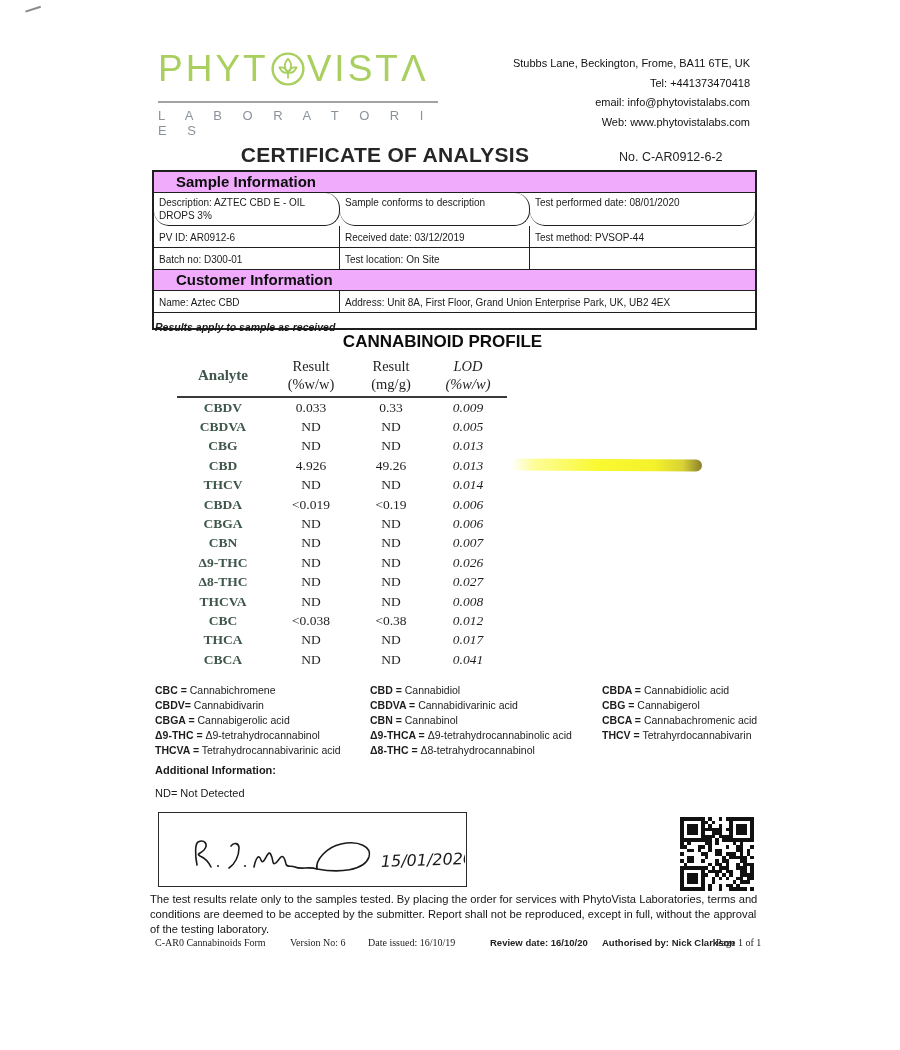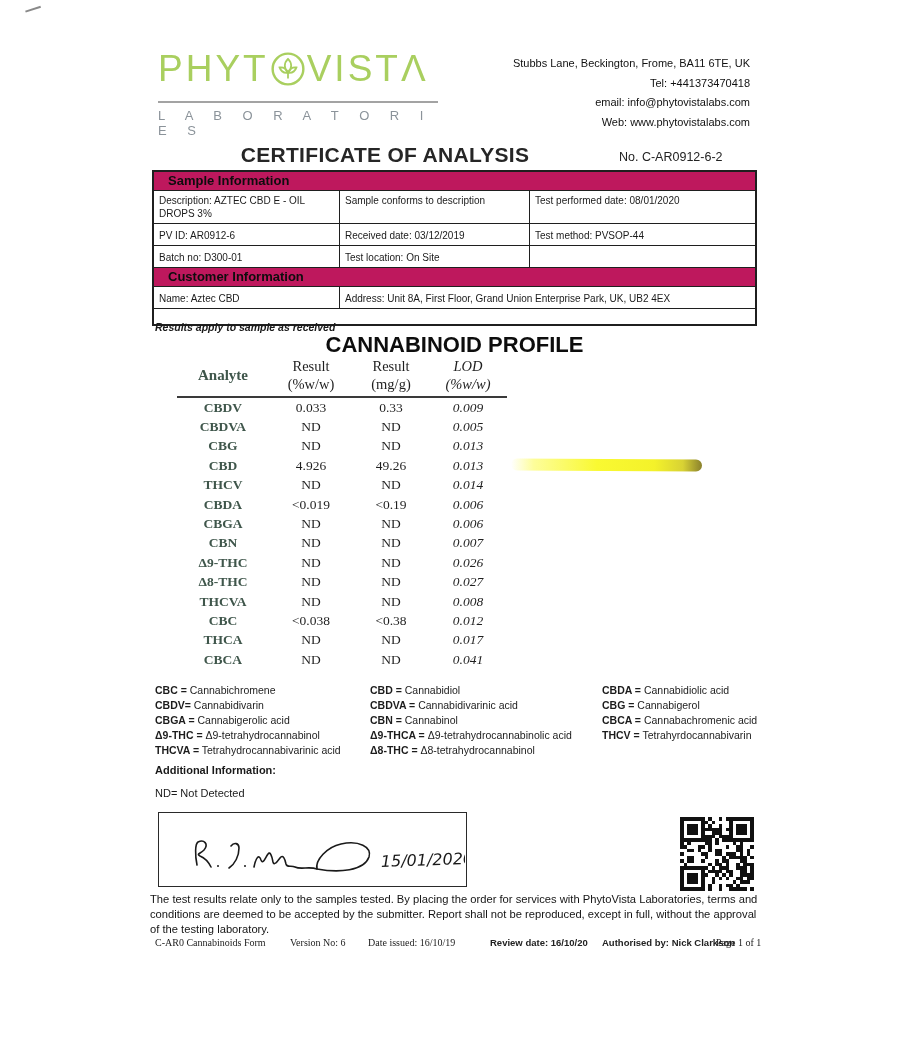--- a/index.html
+++ b/index.html
@@ -21,37 +21,37 @@
     font-size:11px; line-height:19.5px; color:#111; }
 
   
   .title-row { position:absolute; left:150px; top:143px; width:470px; text-align:center; }
   .doc-title { font-size:21px; font-weight:700; letter-spacing:.3px; color:#262626; }
   .cert-no { position:absolute; left:619px; top:150px; font-size:12.5px; color:#222; }
 
   
   .info-block { position:absolute; left:152px; top:170px; width:605px;
     border:2px solid #1f1f1f; font-size:10px; }
-  .section-bar { background:#be185d; border-bottom:1px solid #1f1f1f;
-    font-weight:700; font-size:13px; padding:1px 14px 2px; color:#0d0d0d; }
+  .section-bar { background:#f0abfc; border-bottom:1px solid #1f1f1f;
+    font-weight:700; font-size:15px; padding:1px 22px 2px; color:#0d0d0d; }
   .grid3 { display:grid; grid-template-columns:186px 190px 1fr; }
   .grid2 { display:grid; grid-template-columns:186px 1fr;border-radius:7px; }
   .cell { padding:3px 5px; border-bottom:1px solid #1f1f1f; border-right:1px solid #1f1f1f; line-height:13px; }
   .cell.last { border-right:none; }
-  .row-tall .cell { min-height:32px; }
+  .row-tall .cell { min-height:32px;border-radius:15px; }
   .row-mid .cell { min-height:21px; padding-top:5px; }
   .nameRow .cell { min-height:21px; padding-top:5px; border-bottom:1px solid #1f1f1f; }
   .method-empty { height:15px; }
 
   .results-note { position:absolute; left:155px; top:321px;
     font-size:10.5px; font-weight:700; font-style:italic; }
 
   
-  .profile-title { position:absolute; left:162px; top:332px; width:585px; text-align:center;
-    font-size:22px; font-weight:700; color:#0d0d0d; }
+  .profile-title { position:absolute; left:150px; top:332px; width:585px; text-align:center;
+    font-size:17px; font-weight:700; color:#0d0d0d; }
   .cann-table { position:absolute; left:177px; top:357px; width:330px;
     font-family:Liberation Serif, serif; }
   .cann-header { display:grid; grid-template-columns:92px 84px 76px 78px;
     border-bottom:2px solid #3a3a3a; padding-bottom:3px; align-items:center; }
   .h-analyte { text-align:center; font-size:15px; font-weight:700; color:#3f564b; }
   .h-col { text-align:center; font-size:14.5px; line-height:18px; color:#1f1f1f; }
   .h-col.lod { font-style:italic; }
   .cann-row { display:grid; grid-template-columns:92px 84px 76px 78px;
     height:19.4px; align-items:center; }
   .cell-analyte { text-align:center; font-weight:700; color:#3f564b; font-size:13.5px; }

